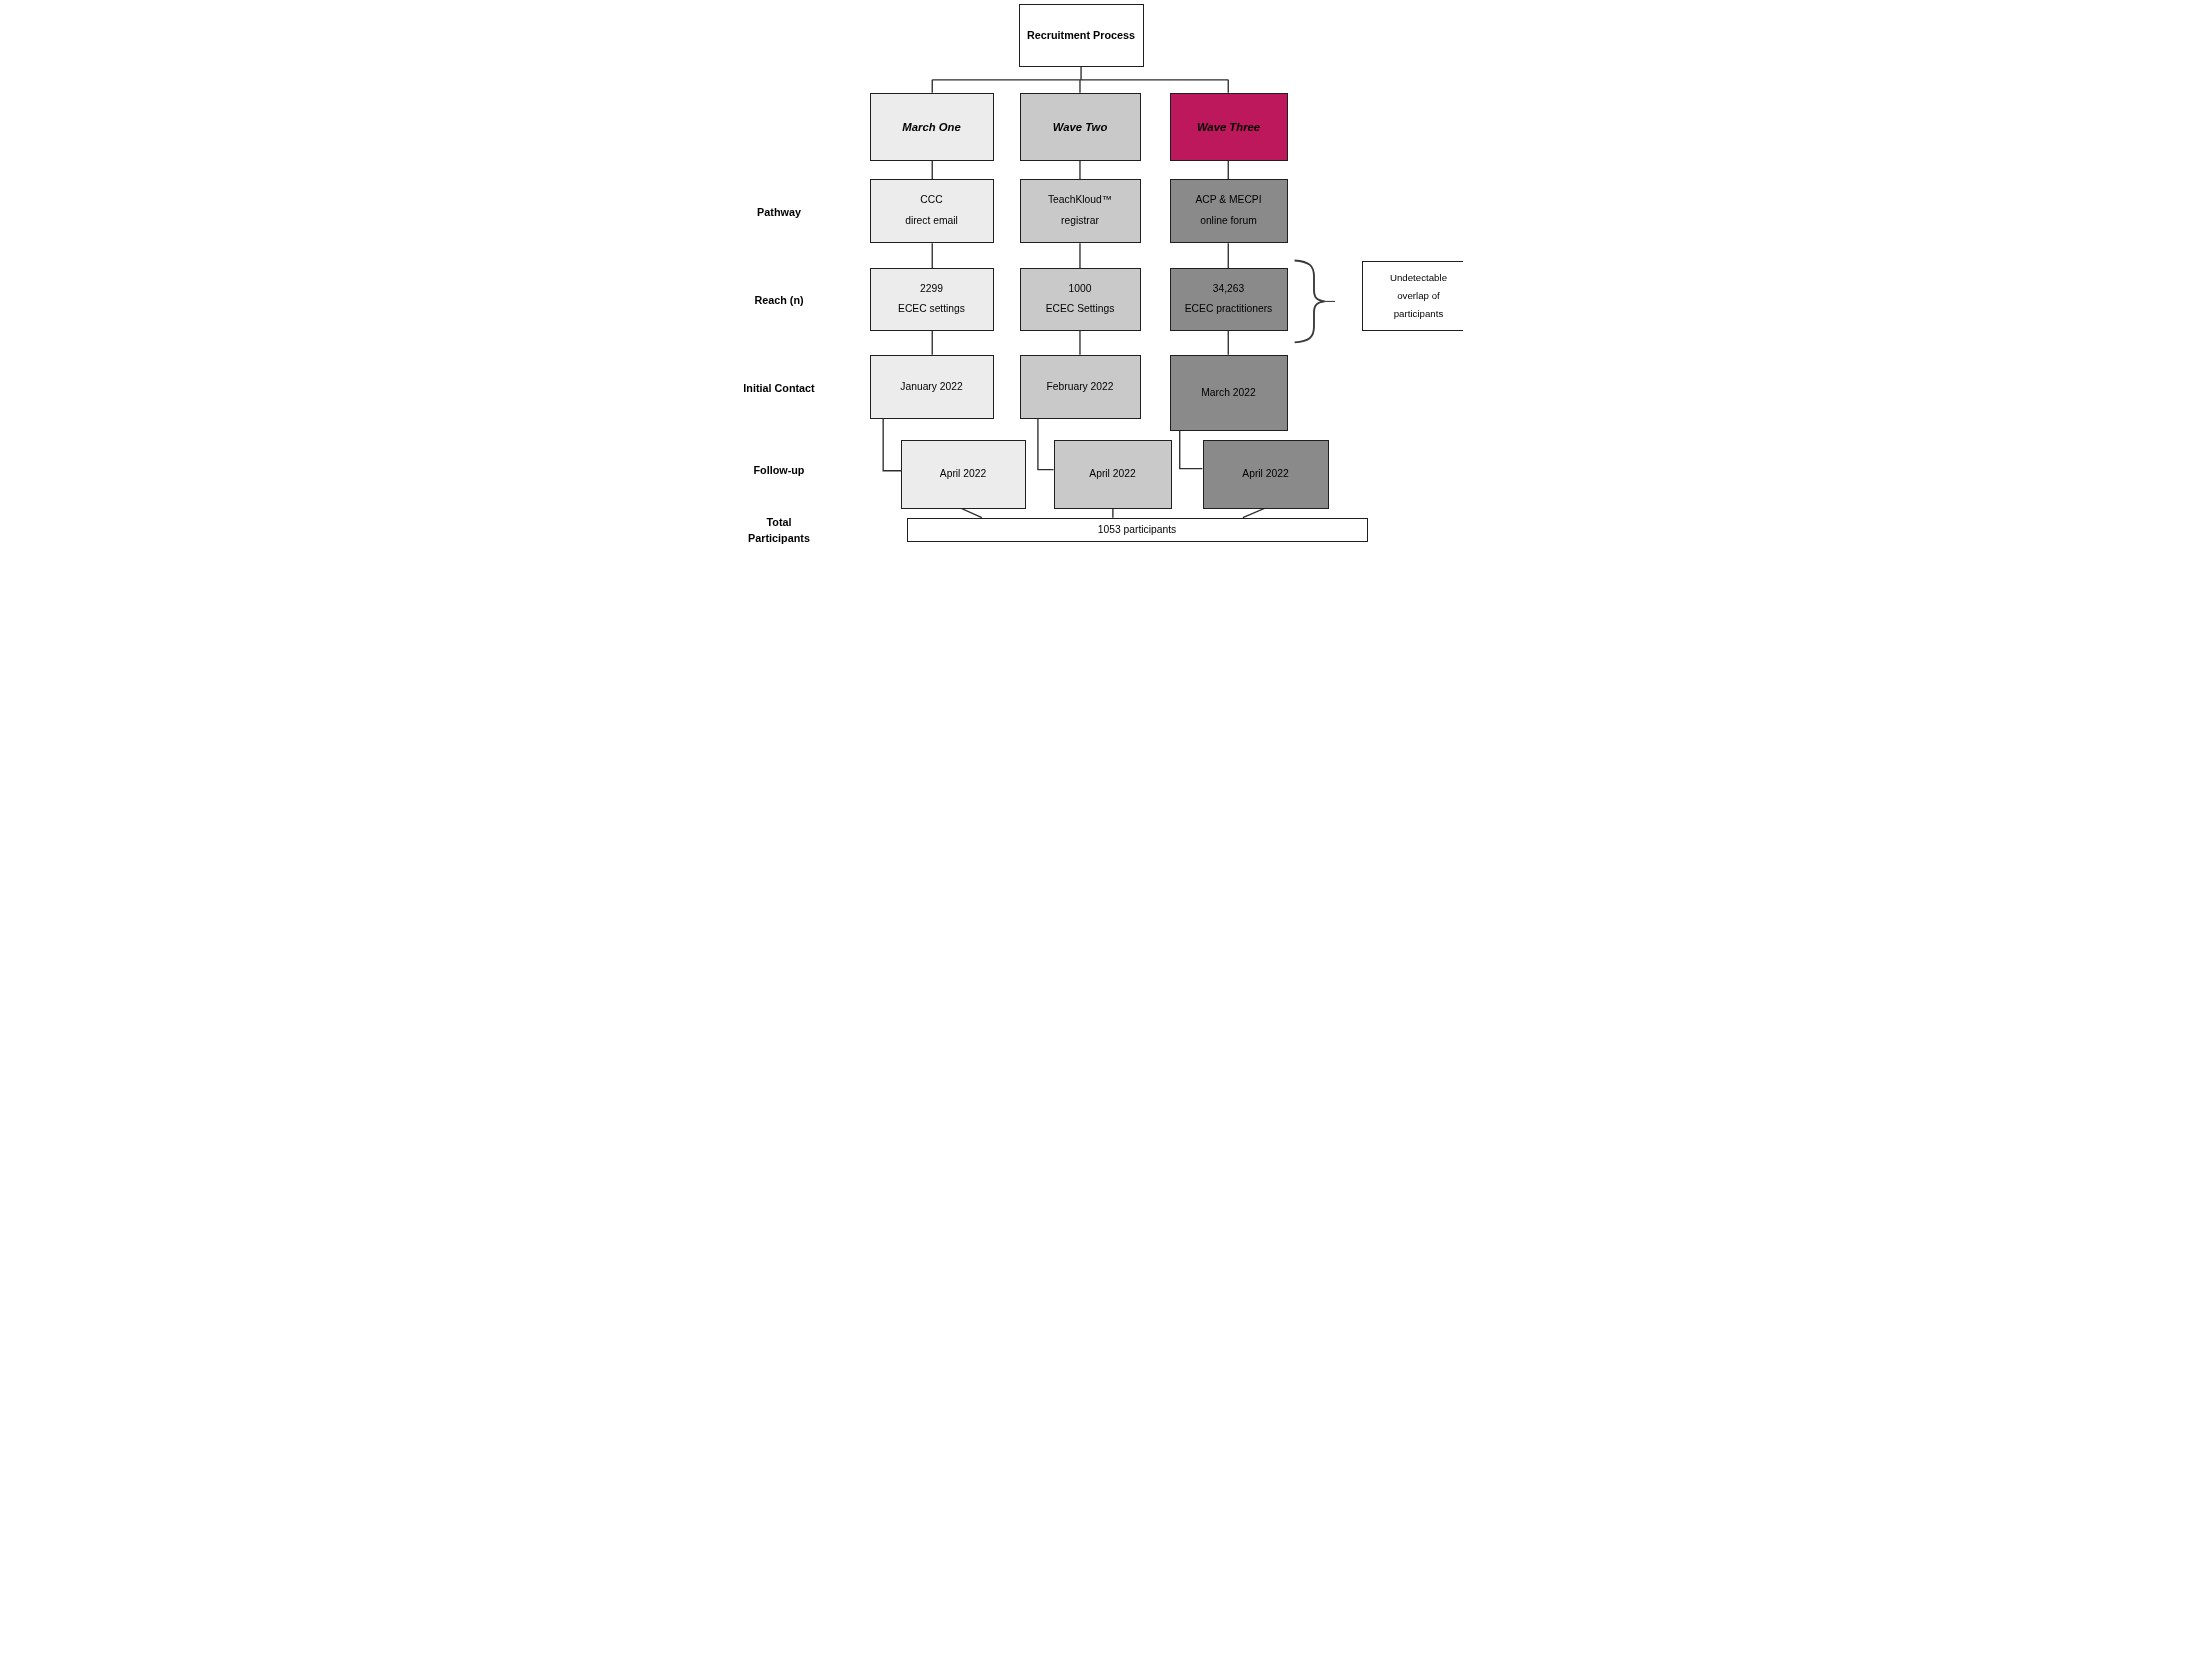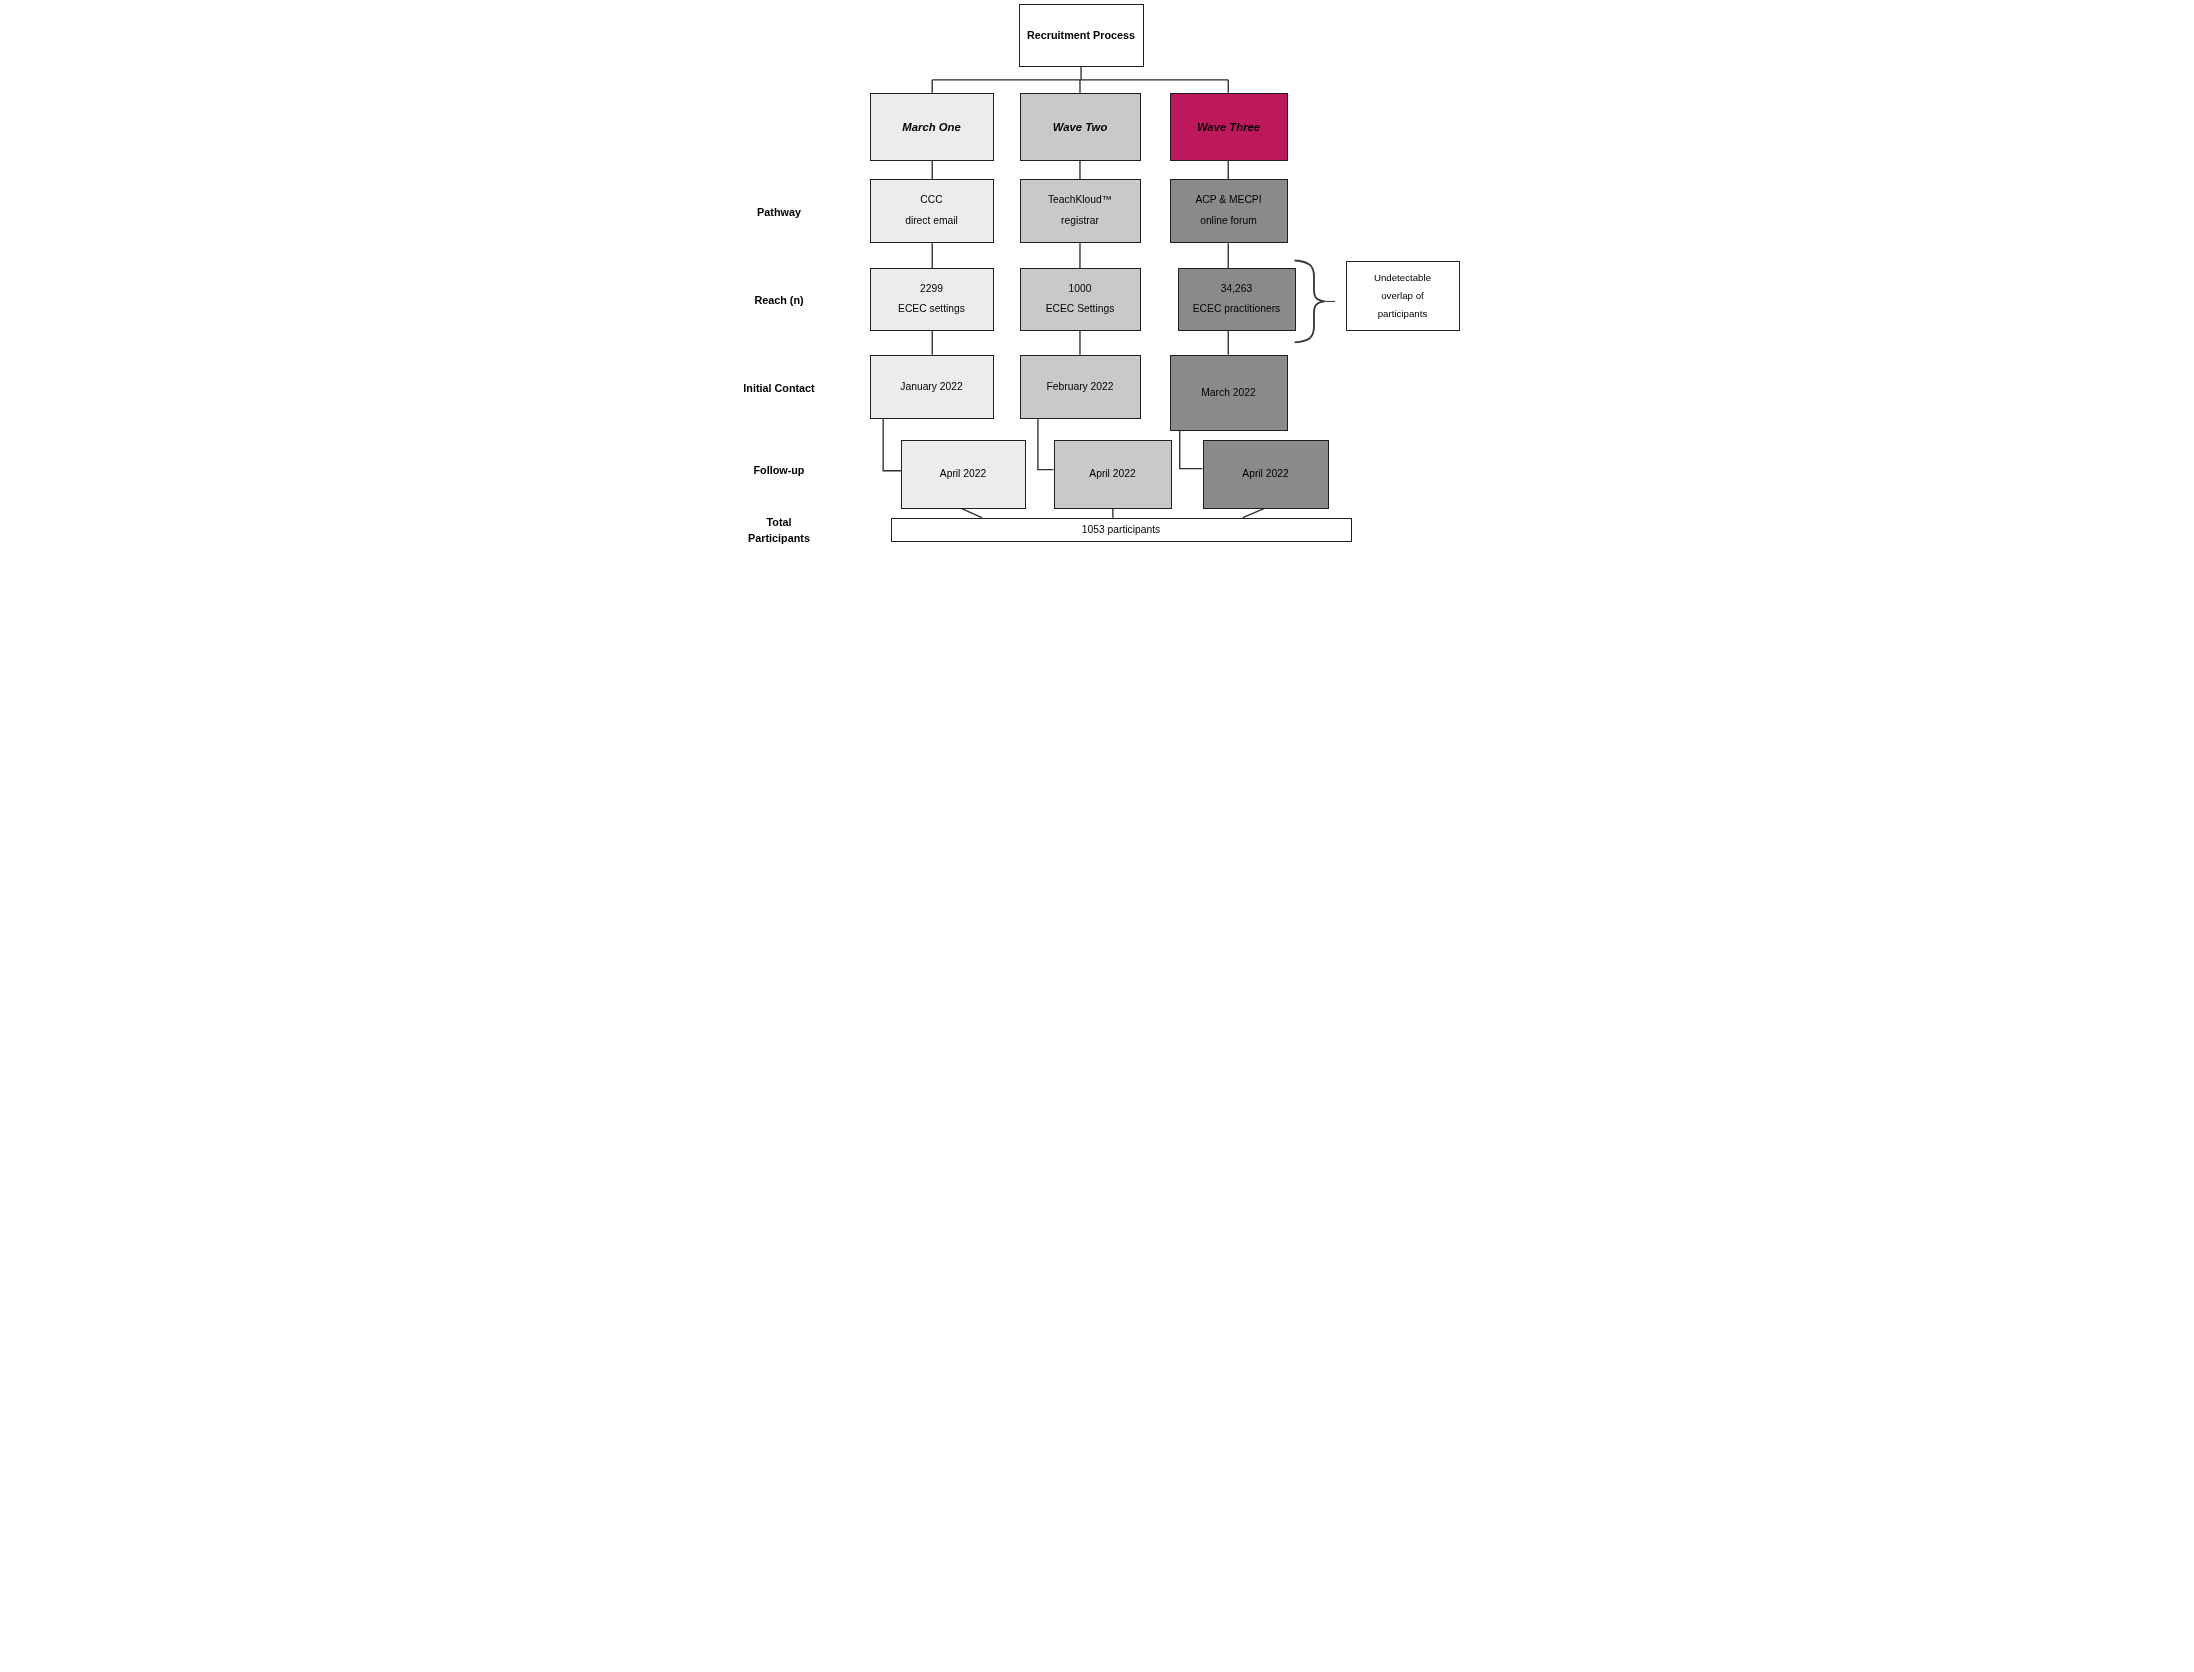--- a/index.html
+++ b/index.html
@@ -31,21 +31,21 @@
     flex-direction: column;
     align-items: center;
     justify-content: center;
     text-align: center;
     font-size: 10.3px;
     line-height: 1.25;
   }
   .box.two-line { justify-content: space-evenly; padding: 6.5px 2.2px; }
   .wave-hdr { font-weight: bold; font-style: italic; font-size: 11.3px; }
   .title-box { font-weight: bold; font-size: 10.8px; border-width: 1.6px; }
-  .thin { border-width: 1.1px; }
+  .thin { border-width: 1.1px; margin-left: 16px; }
   .row-label {
     position: absolute;
     left: 0;
     width: 95px;
     text-align: center;
     font-weight: bold;
     font-size: 10.8px;
     line-height: 1.5;
   }
 </style>
@@ -98,21 +98,21 @@
   </div>
 
   <div class="box two-line" style="left: 138px; top: 268px; width: 124px; height: 63px; background-color: rgb(236, 236, 236);">
     <div>2299</div>
     <div>ECEC settings</div>
   </div>
   <div class="box two-line" style="left: 288px; top: 268px; width: 121px; height: 63px; background-color: rgb(201, 201, 201); text-align: right;">
     <div>1000</div>
     <div>ECEC Settings</div>
   </div>
-  <div class="box two-line" style="left: 438px; top: 268px; width: 118px; height: 63px; background-color: rgb(138, 138, 138); margin-left: 8px;">
+  <div class="box two-line" style="left: 438px; top: 268px; width: 118px; height: 63px; background-color: rgb(138, 138, 138);">
     <div>34,263</div>
     <div>ECEC practitioners</div>
   </div>
 
   <div class="box" style="left: 138px; top: 355px; width: 124px; height: 64px; background-color: rgb(236, 236, 236);">January 2022</div>
   <div class="box" style="left: 288px; top: 355px; width: 121px; height: 64px; background-color: rgb(201, 201, 201);">February 2022</div>
   <div class="box" style="left: 438px; top: 355px; width: 118px; height: 76px; background-color: rgb(138, 138, 138);">March 2022</div>
 
   <div class="box" style="left: 169px; top: 440px; width: 125px; height: 69px; background-color: rgb(236, 236, 236);">April 2022</div>
   <div class="box" style="left: 322px; top: 440px; width: 118px; height: 69px; background-color: rgb(201, 201, 201);">April 2022</div>

